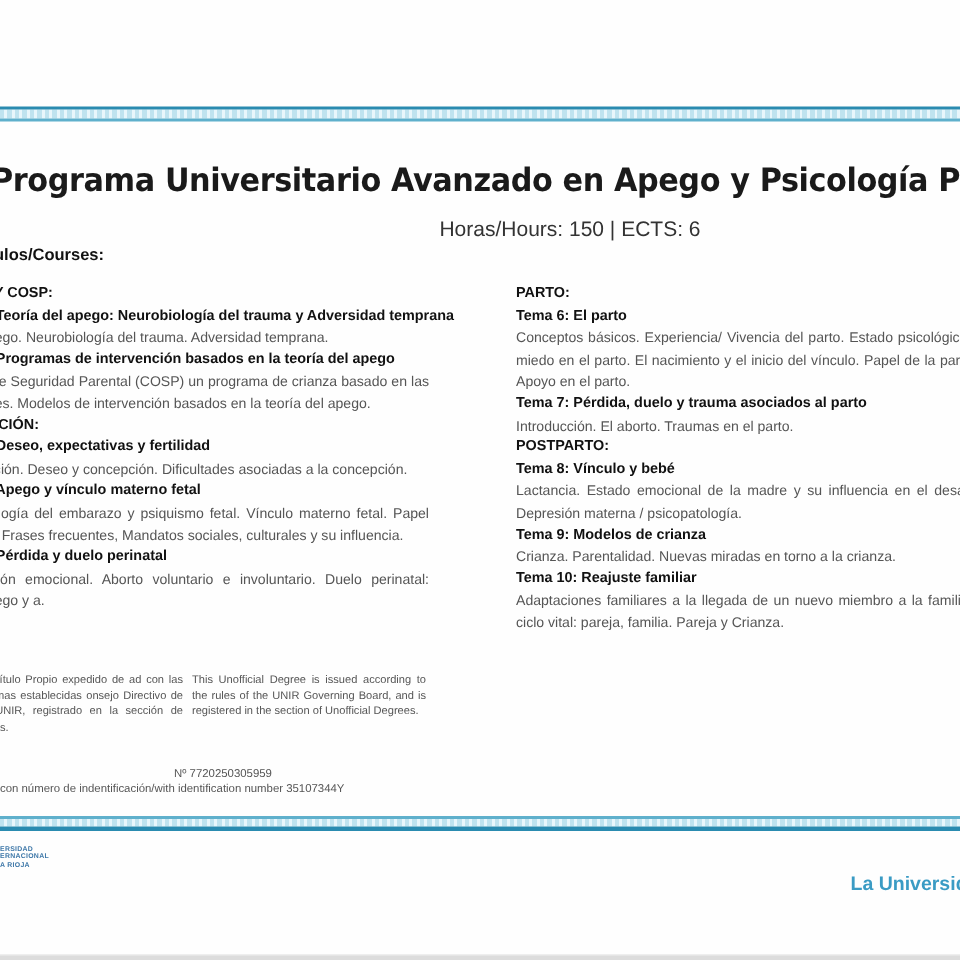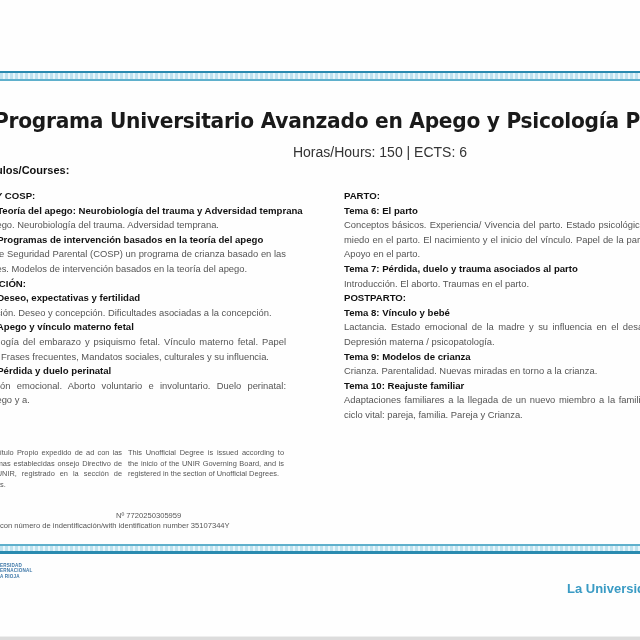--- a/index.html
+++ b/index.html
@@ -91,21 +91,21 @@
     <div class="sec">POSTPARTO:</div>
     <div class="tema">Tema 8: Vínculo y bebé</div>
     <div class="desc">Lactancia. Estado emocional de la madre y su influencia en el desarrollo Depresión materna / psicopatología.</div>
     <div class="tema">Tema 9: Modelos de crianza</div>
     <div class="desc">Crianza. Parentalidad. Nuevas miradas en torno a la crianza.</div>
     <div class="tema">Tema 10: Reajuste familiar</div>
     <div class="desc">Adaptaciones familiares a la llegada de un nuevo miembro a la familia. Ca ciclo vital: pareja, familia. Pareja y Crianza.</div>
   </div>
 
 <div class="legal legal-es">te Título Propio expedido de ad con las normas establecidas onsejo Directivo de la UNIR, registrado en la sección de opios.</div>
-<div class="legal legal-en">This Unofficial Degree is issued according to the inicio of the UNIR Governing Board, and is registered in the section of Unofficial Degrees.</div>
+<div class="legal legal-en">This Unofficial Degree is issued according to the rules of the UNIR Governing Board, and is registered in the section of Unofficial Degrees.</div>
 <div class="reg-num">Nº 7720250305959</div>
 <div class="id-line">con número de indentificación/with identification number 35107344Y</div>
 
 <div class="border-band border-bottom"></div>
 
 <div class="logo-text">
   <div>ERSIDAD</div>
   <div>ERNACIONAL</div>
   <div>A RIOJA</div>
 </div>

